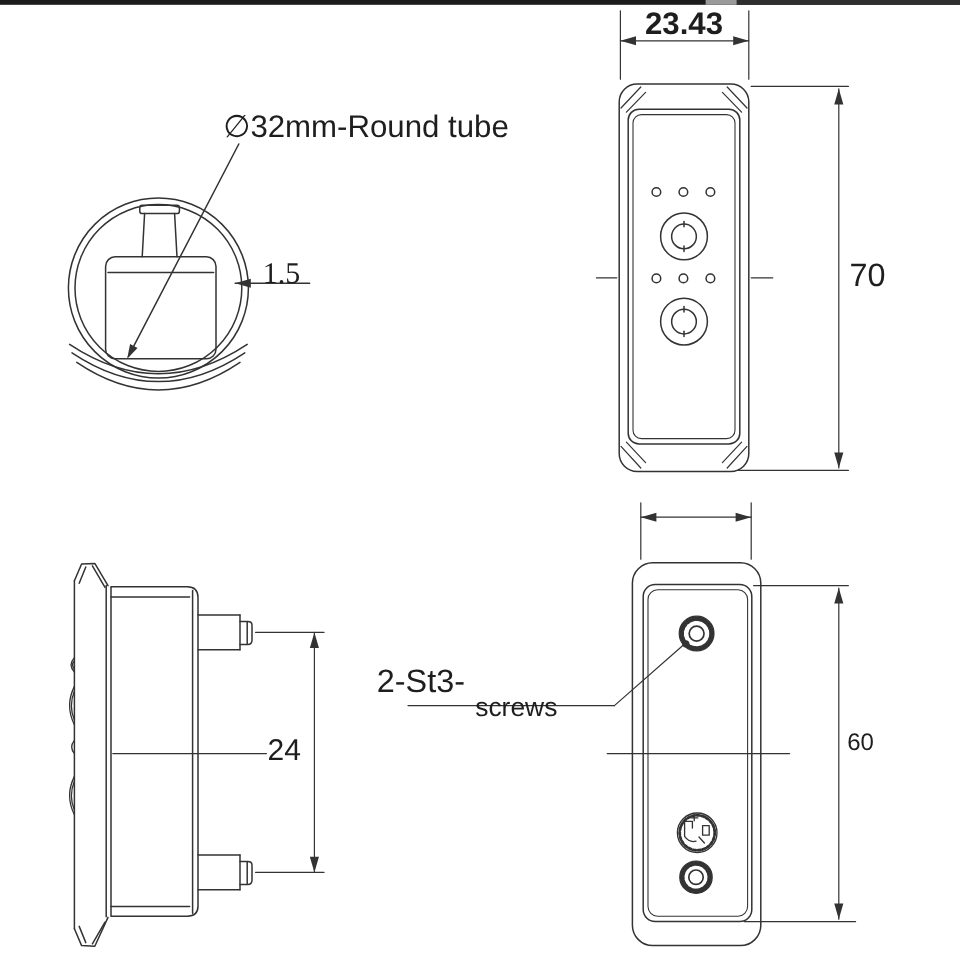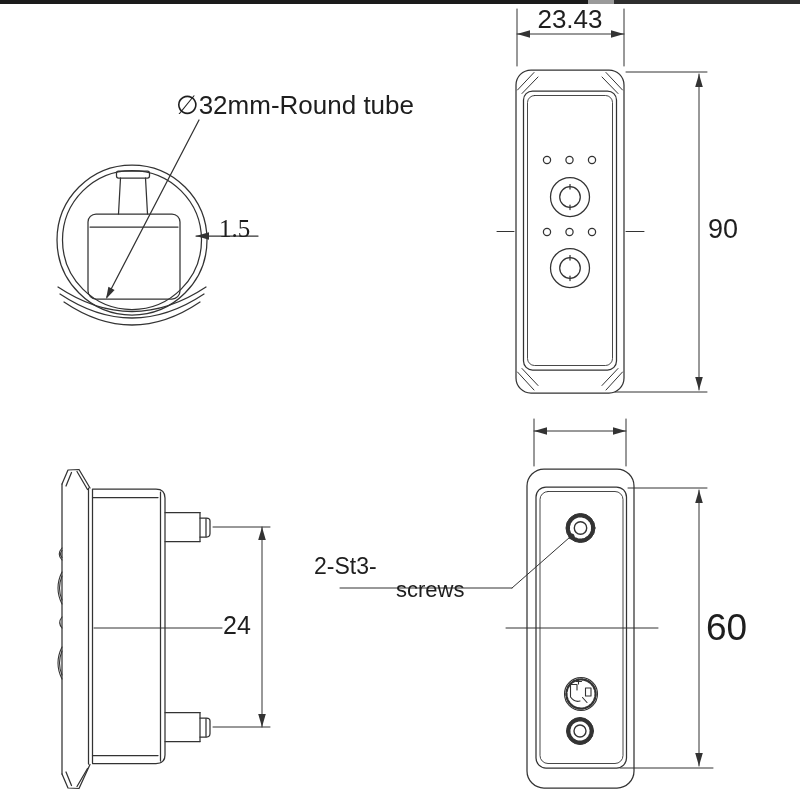--- a/index.html
+++ b/index.html
@@ -6,21 +6,21 @@
   .canvas{position:relative;width:800px;height:800px;background:#ffffff;overflow:hidden;
           font-family:"Liberation Sans","DejaVu Sans",sans-serif;}
   .topbar{position:absolute;left:0;top:0;width:800px;height:4px;background:#1b1b1b;}
   .topbar .lightpatch{position:absolute;left:588px;top:0;width:26px;height:4px;background:#9a9a9a;}
   .topbar .midpatch{position:absolute;left:614px;top:0;width:186px;height:4px;background:#2e2e2e;}
   svg{position:absolute;left:0;top:0;}
   .lbl{position:absolute;color:#1e1e1e;white-space:nowrap;line-height:1.05;}
   .dim-lg{font-size:26px;}
   .dim-md{font-size:25px;}
   .note{font-size:22px;}
-  .center{text-align:center;}
+  .center{text-align:center;font-weight:bold;}
 </style>
 </head>
 <body>
 
 <div class="canvas">
 
   <div class="topbar">
     <div class="lightpatch"></div>
     <div class="midpatch"></div>
   </div>
@@ -227,30 +227,30 @@
           <line x1="628" y1="488" x2="707" y2="488"></line>
           <line x1="620" y1="768" x2="713" y2="768"></line>
           <line x1="699" y1="490" x2="699" y2="766"></line>
           <polygon points="699,490 695.2,503 702.8,503" fill="#333333" stroke="none"></polygon>
           <polygon points="699,766 695.2,753 702.8,753" fill="#333333" stroke="none"></polygon>
         </g>
       </g>
     </g>
   </svg>
 
-  <div class="lbl dim-lg" style="left:176px;top:92px;">∅32mm-Round tube</div>
+  <div class="lbl dim-lg" style="left:186px;top:92px;">∅32mm-Round tube</div>
 
   <div class="lbl dim-md" style="left:219px;top:216px;font-family:Liberation Serif, serif;">1.5</div>
 
   <div class="lbl dim-lg center" style="left:530px;top:6px;width:80px;">23.43</div>
 
-  <div class="lbl dim-lg" style="left:708px;top:215px;font-size:27px;">90</div>
+  <div class="lbl dim-lg" style="left:708px;top:215px;font-size:27px;">70</div>
 
   <div class="lbl dim-md" style="left:223px;top:612px;">24</div>
 
-  <div class="lbl dim-lg" style="left:706px;top:609px;font-size:37px;">60</div>
-
-  <div class="lbl note" style="left:314px;top:554px;font-size:23px;">2-St3-</div>
+  <div class="lbl dim-lg" style="left:706px;top:609px;font-size:20px;">60</div>
+
+  <div class="lbl note" style="left:314px;top:554px;font-size:27px;">2-St3-</div>
 
 
   <div class="lbl note" style="left:396px;top:560px;margin-top:18px;">screws</div>
 
 </div>
 
 </body></html>

